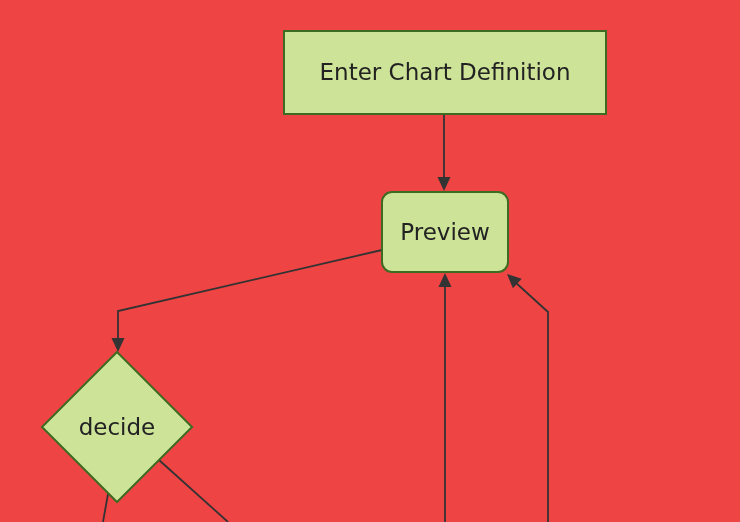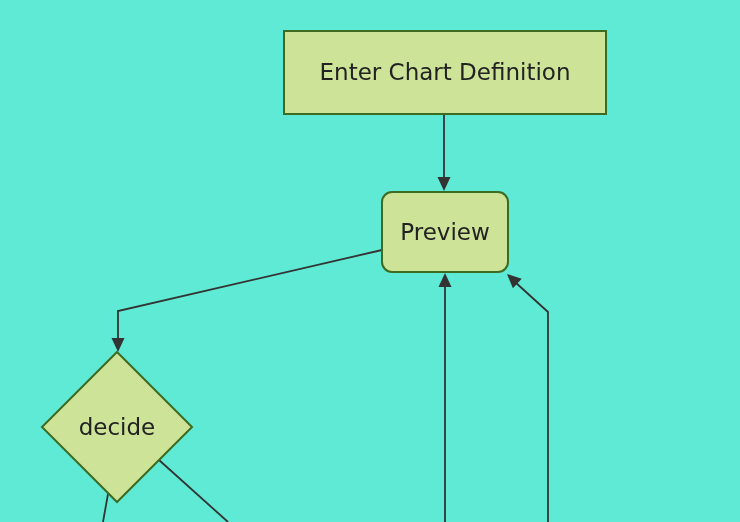--- a/index.html
+++ b/index.html
@@ -4,21 +4,21 @@
 <style>
   html, body {
     margin: 0;
     padding: 0;
     background: #ffffff;
   }
   .canvas {
     position: relative;
     width: 740px;
     height: 522px;
-    background: #5eead4;
+    background: #ef4444;
     overflow: hidden;
     font-family: "DejaVu Sans", "Liberation Sans", sans-serif;
   }
   svg { display: block; }
   .edge {
     fill: none;
     stroke: var(--edge, #333333);
     stroke-width: 1.8;
   }
   .arrowhead {

